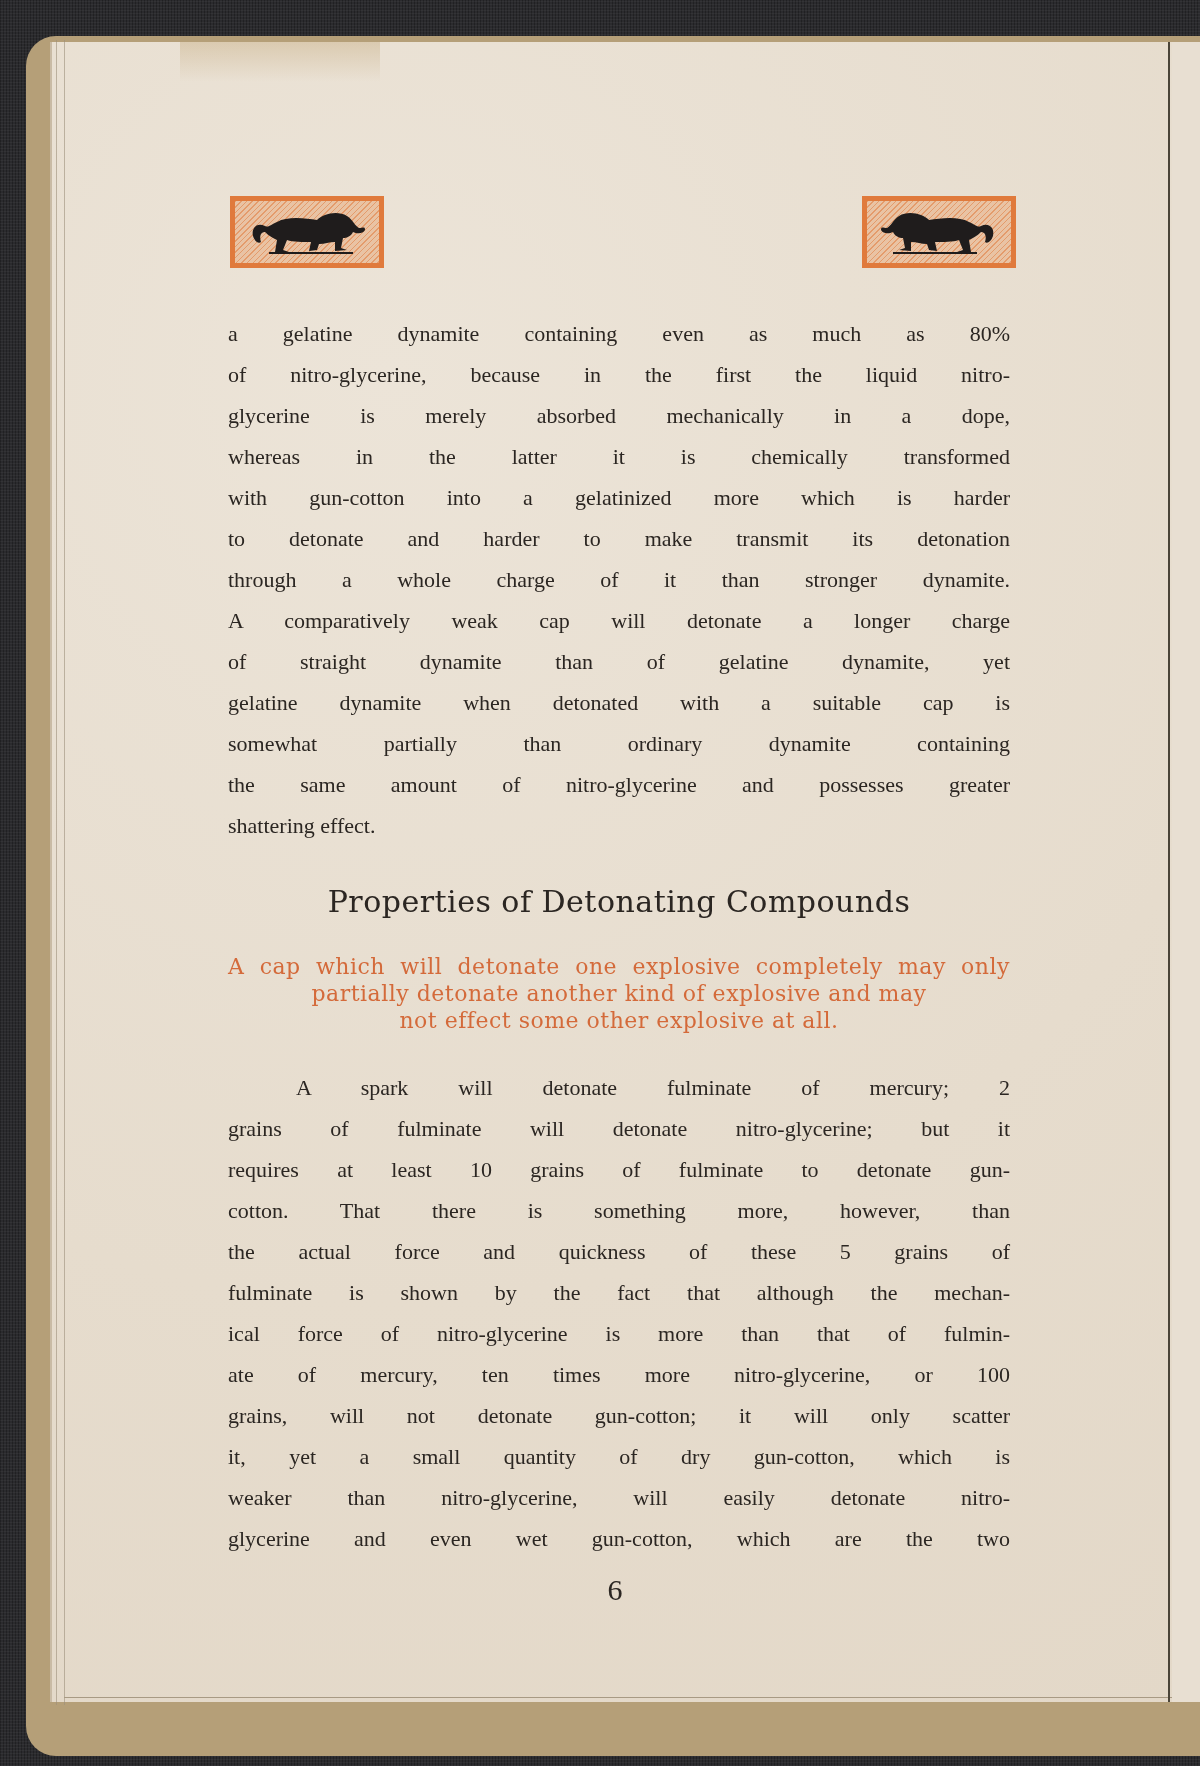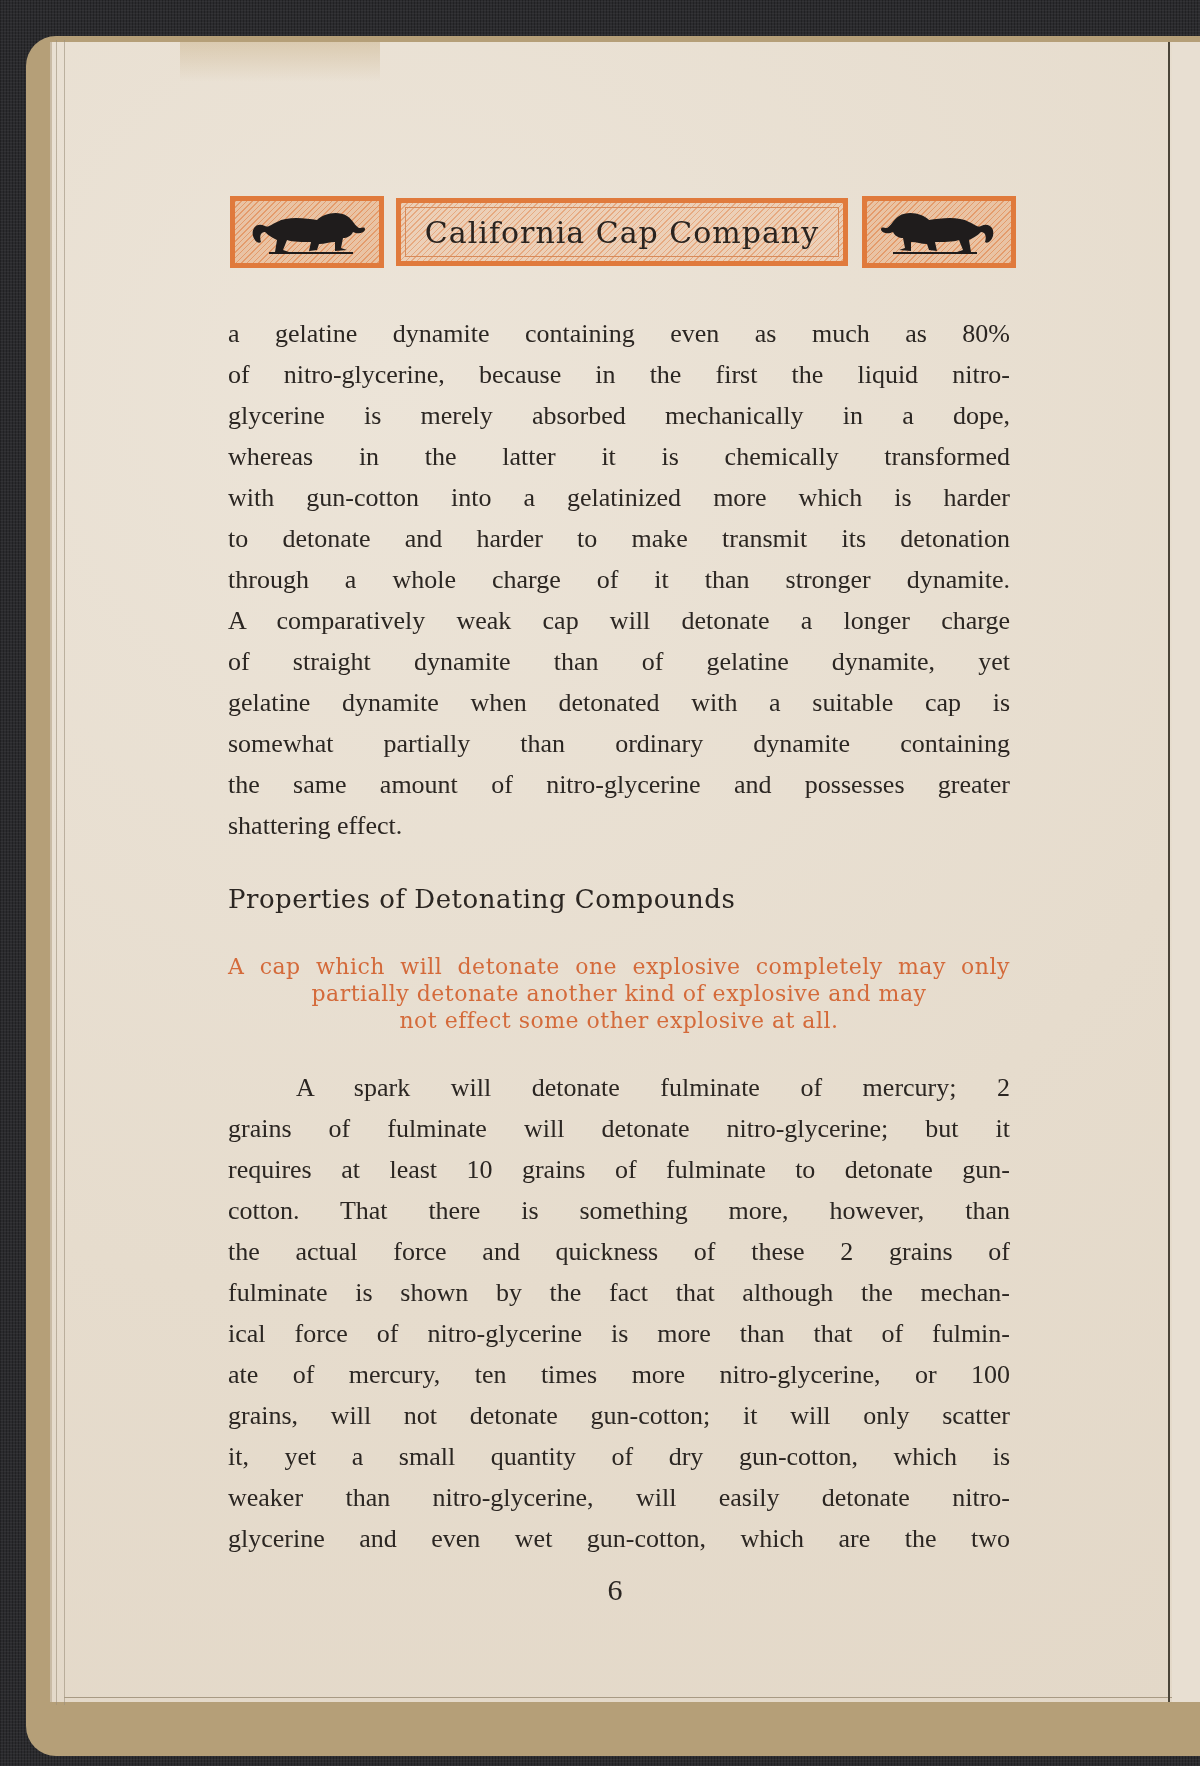--- a/index.html
+++ b/index.html
@@ -52,29 +52,29 @@
     position:absolute; inset:4px; border:1px solid #d88b5a;
   }
   .title-text {
     position:relative; font-family:"DejaVu Serif", serif; font-size:30px; color:#2a2420;
     letter-spacing:1px;
   }
 
   
   .text {
     position:absolute; left:228px; width:782px;
-    font-family:"Liberation Serif", serif; font-size:26px; line-height:41px; color:#2b2622;
+    font-family:"Liberation Serif", serif; font-size:22px; line-height:41px; color:#2b2622;
     text-align:justify; text-align-last:auto;
   }
   .text .line { display:block; text-align:justify; text-align-last:justify; white-space:nowrap; height:41px; }
   .text .line.last { text-align-last:left; }
   .para1 { top:313px; }
   .heading {
-    position:absolute; left:228px; width:782px; top:884px; text-align:left;
-    font-family:"DejaVu Serif", serif; font-size:26px; color:#2b2622; letter-spacing:.5px;
+    position:absolute; left:228px; width:782px; top:884px; text-align:center;
+    font-family:"DejaVu Serif", serif; font-size:30px; color:#2b2622; letter-spacing:.5px;
   }
   .lead {
     position:absolute; left:228px; width:782px; top:953px;
     font-family:"DejaVu Serif", serif; font-size:22px; line-height:27px; color:#d46a3a;
     text-align:center; letter-spacing:.5px;
   }
   .lead .line { display:block; white-space:nowrap;text-align:center; }
   .lead .line.first { text-align:justify; text-align-last:justify; }
   .para2 { top:1067px; }
   .para2 .line.indent { padding-left:68px; box-sizing:border-box; }
@@ -94,24 +94,20 @@
 <div class="page-bottom-line"></div>
 <div class="gutter"></div>
 <div class="next-page"></div>
 
 <div class="header">
   <div class="lion-box left">
     <svg viewBox="0 0 120 52">
       <path fill="#1f1c1c" d="M6,30 C4,22 10,16 18,20 C22,22 24,18 30,16 C40,10 58,12 70,14 C76,8 90,4 100,10 C106,14 108,20 112,22 C116,22 118,20 118,24 C116,28 110,28 106,26 C104,30 100,32 96,32 L94,42 L100,44 L88,45 L88,36 C82,36 78,38 72,38 L70,44 L62,45 L64,36 C56,36 46,36 40,34 L36,44 L42,46 L28,46 L30,34 C26,32 22,30 18,26 C14,26 12,30 14,36 C12,38 8,36 6,30 Z"></path>
       <rect x="22" y="46" width="84" height="2" fill="#1f1c1c"></rect>
     </svg>
-  </div>
-  <div class="title-box">
-    <div class="inner-border"></div>
-    <span class="title-text">California Cap Company</span>
   </div>
   <div class="lion-box right">
     <svg viewBox="0 0 120 52" style="transform:scaleX(-1)">
       <path fill="#1f1c1c" d="M6,30 C4,22 10,16 18,20 C22,22 24,18 30,16 C40,10 58,12 70,14 C76,8 90,4 100,10 C106,14 108,20 112,22 C116,22 118,20 118,24 C116,28 110,28 106,26 C104,30 100,32 96,32 L94,42 L100,44 L88,45 L88,36 C82,36 78,38 72,38 L70,44 L62,45 L64,36 C56,36 46,36 40,34 L36,44 L42,46 L28,46 L30,34 C26,32 22,30 18,26 C14,26 12,30 14,36 C12,38 8,36 6,30 Z"></path>
       <rect x="22" y="46" width="84" height="2" fill="#1f1c1c"></rect>
     </svg>
   </div>
 </div>
 
 <div class="text para1">
@@ -136,21 +132,21 @@
   <span class="line first">A cap which will detonate one explosive completely may only</span>
   <span class="line">partially detonate another kind of explosive and may</span>
   <span class="line">not effect some other explosive at all.</span>
 </div>
 
 <div class="text para2">
   <span class="line indent">A spark will detonate fulminate of mercury; 2</span>
   <span class="line">grains of fulminate will detonate nitro-glycerine; but it</span>
   <span class="line">requires at least 10 grains of fulminate to detonate gun-</span>
   <span class="line">cotton. That there is something more, however, than</span>
-  <span class="line">the actual force and quickness of these 2 grains of</span>
+  <span class="line">the actual force and quickness of these 5 grains of</span>
   <span class="line">fulminate is shown by the fact that although the mechan-</span>
   <span class="line">ical force of nitro-glycerine is more than that of fulmin-</span>
   <span class="line">ate of mercury, ten times more nitro-glycerine, or 100</span>
   <span class="line">grains, will not detonate gun-cotton; it will only scatter</span>
   <span class="line">it, yet a small quantity of dry gun-cotton, which is</span>
   <span class="line">weaker than nitro-glycerine, will easily detonate nitro-</span>
   <span class="line">glycerine and even wet gun-cotton, which are the two</span>
 </div>
 
 <div class="page-number">6</div>

